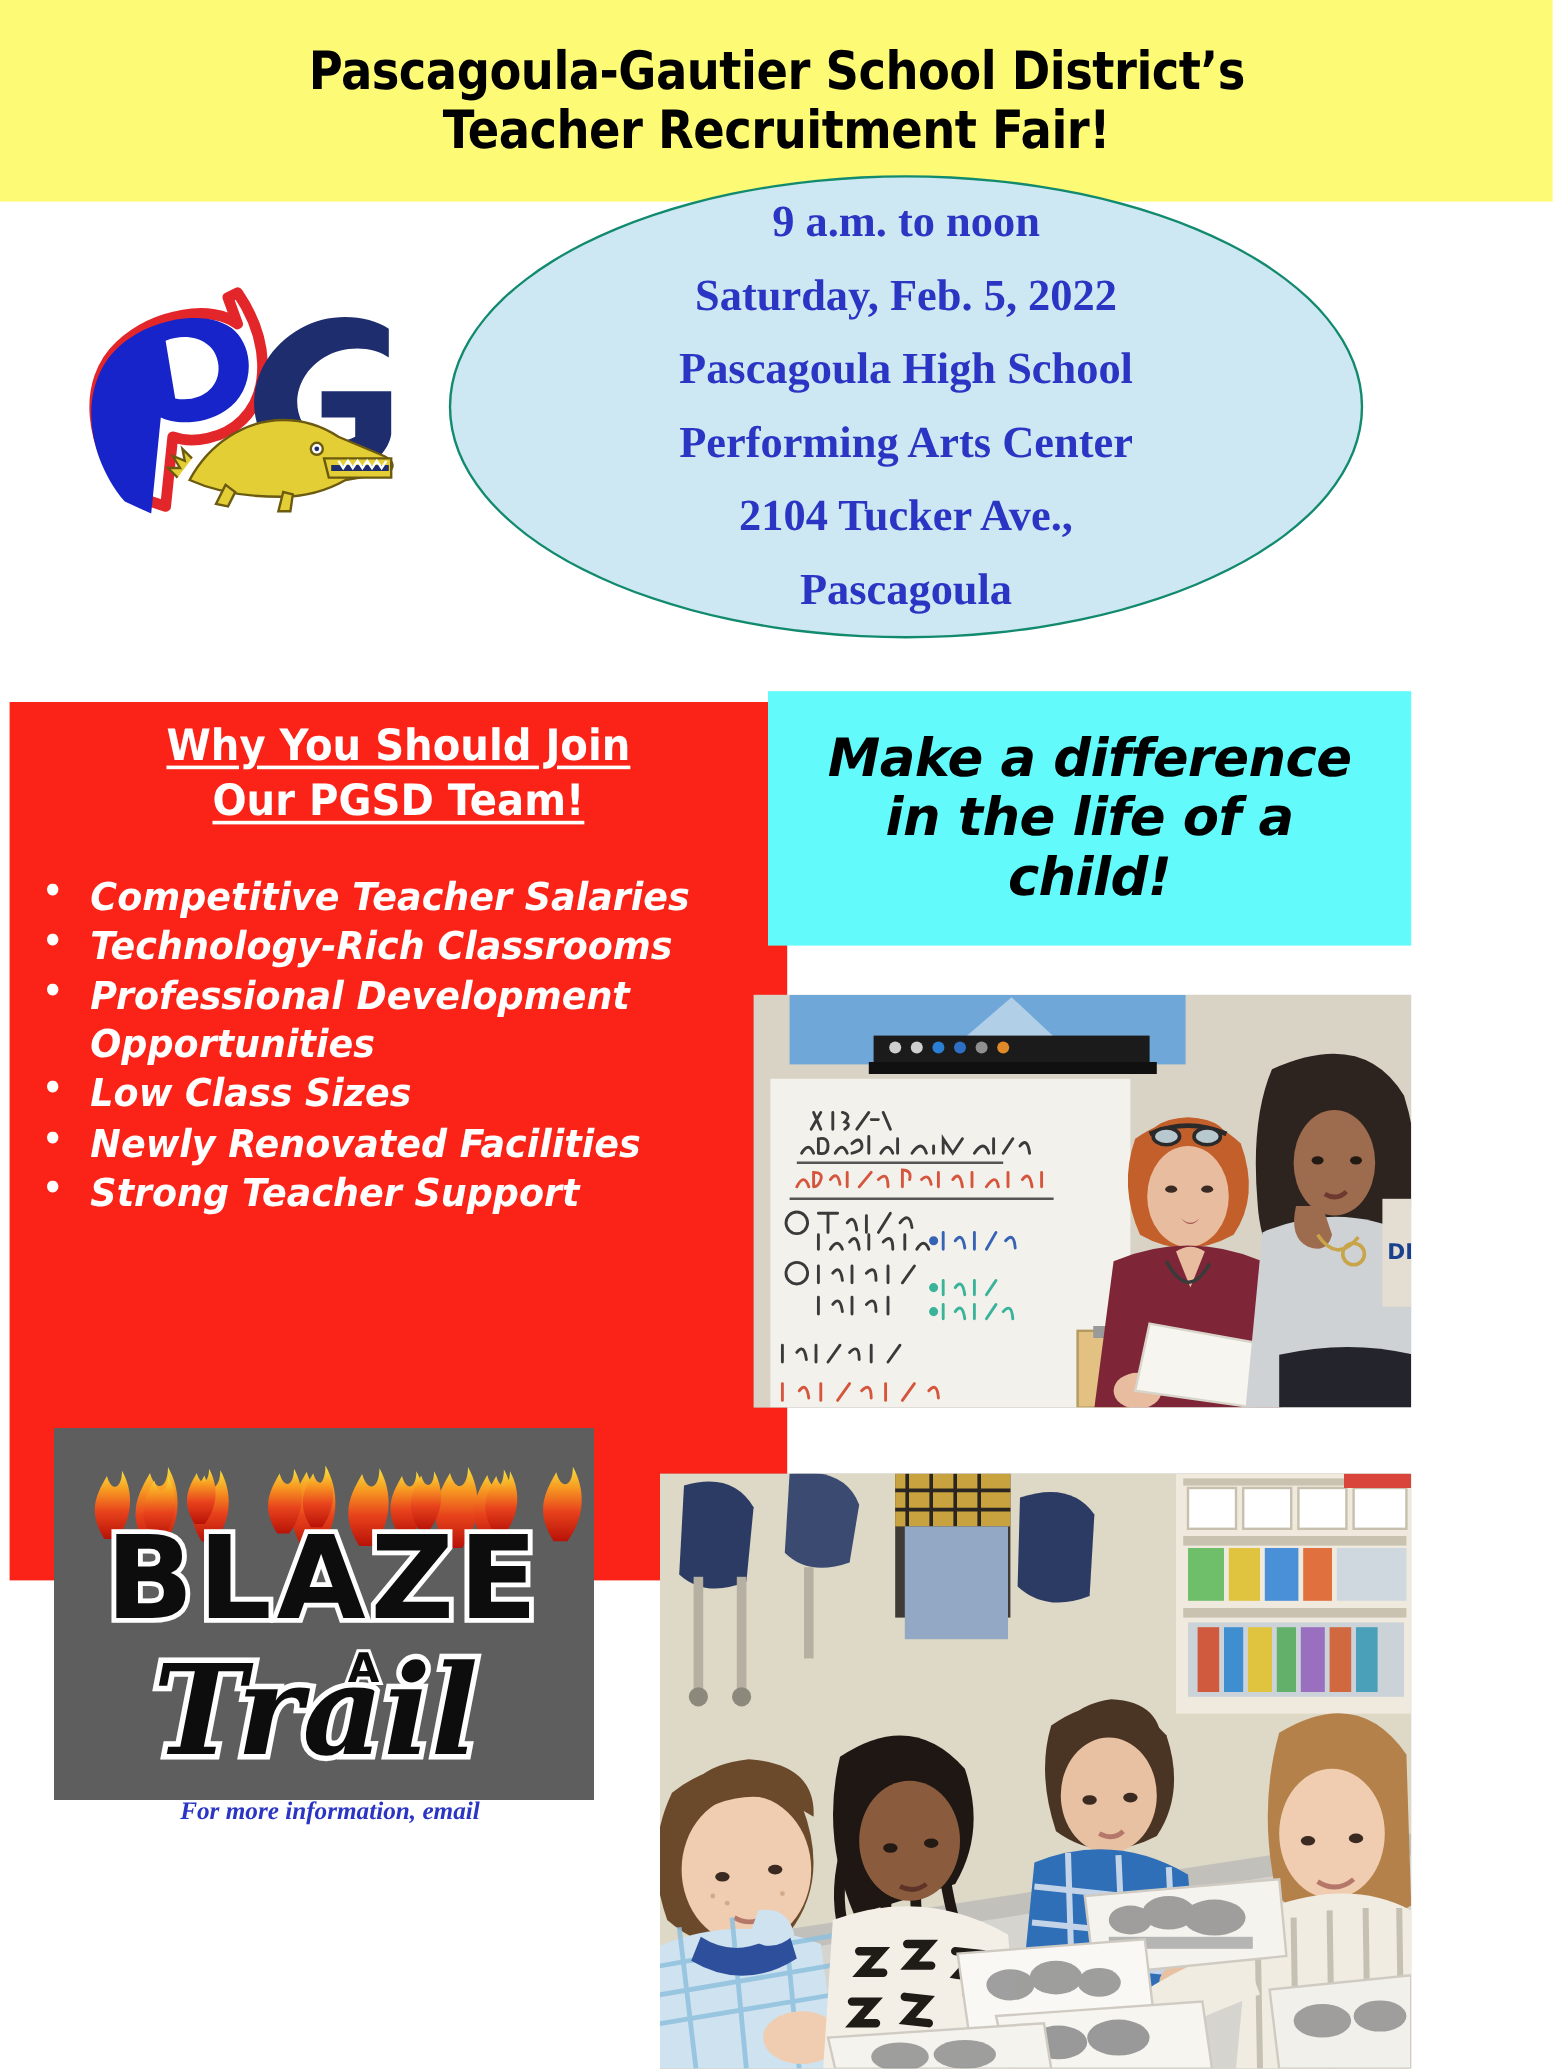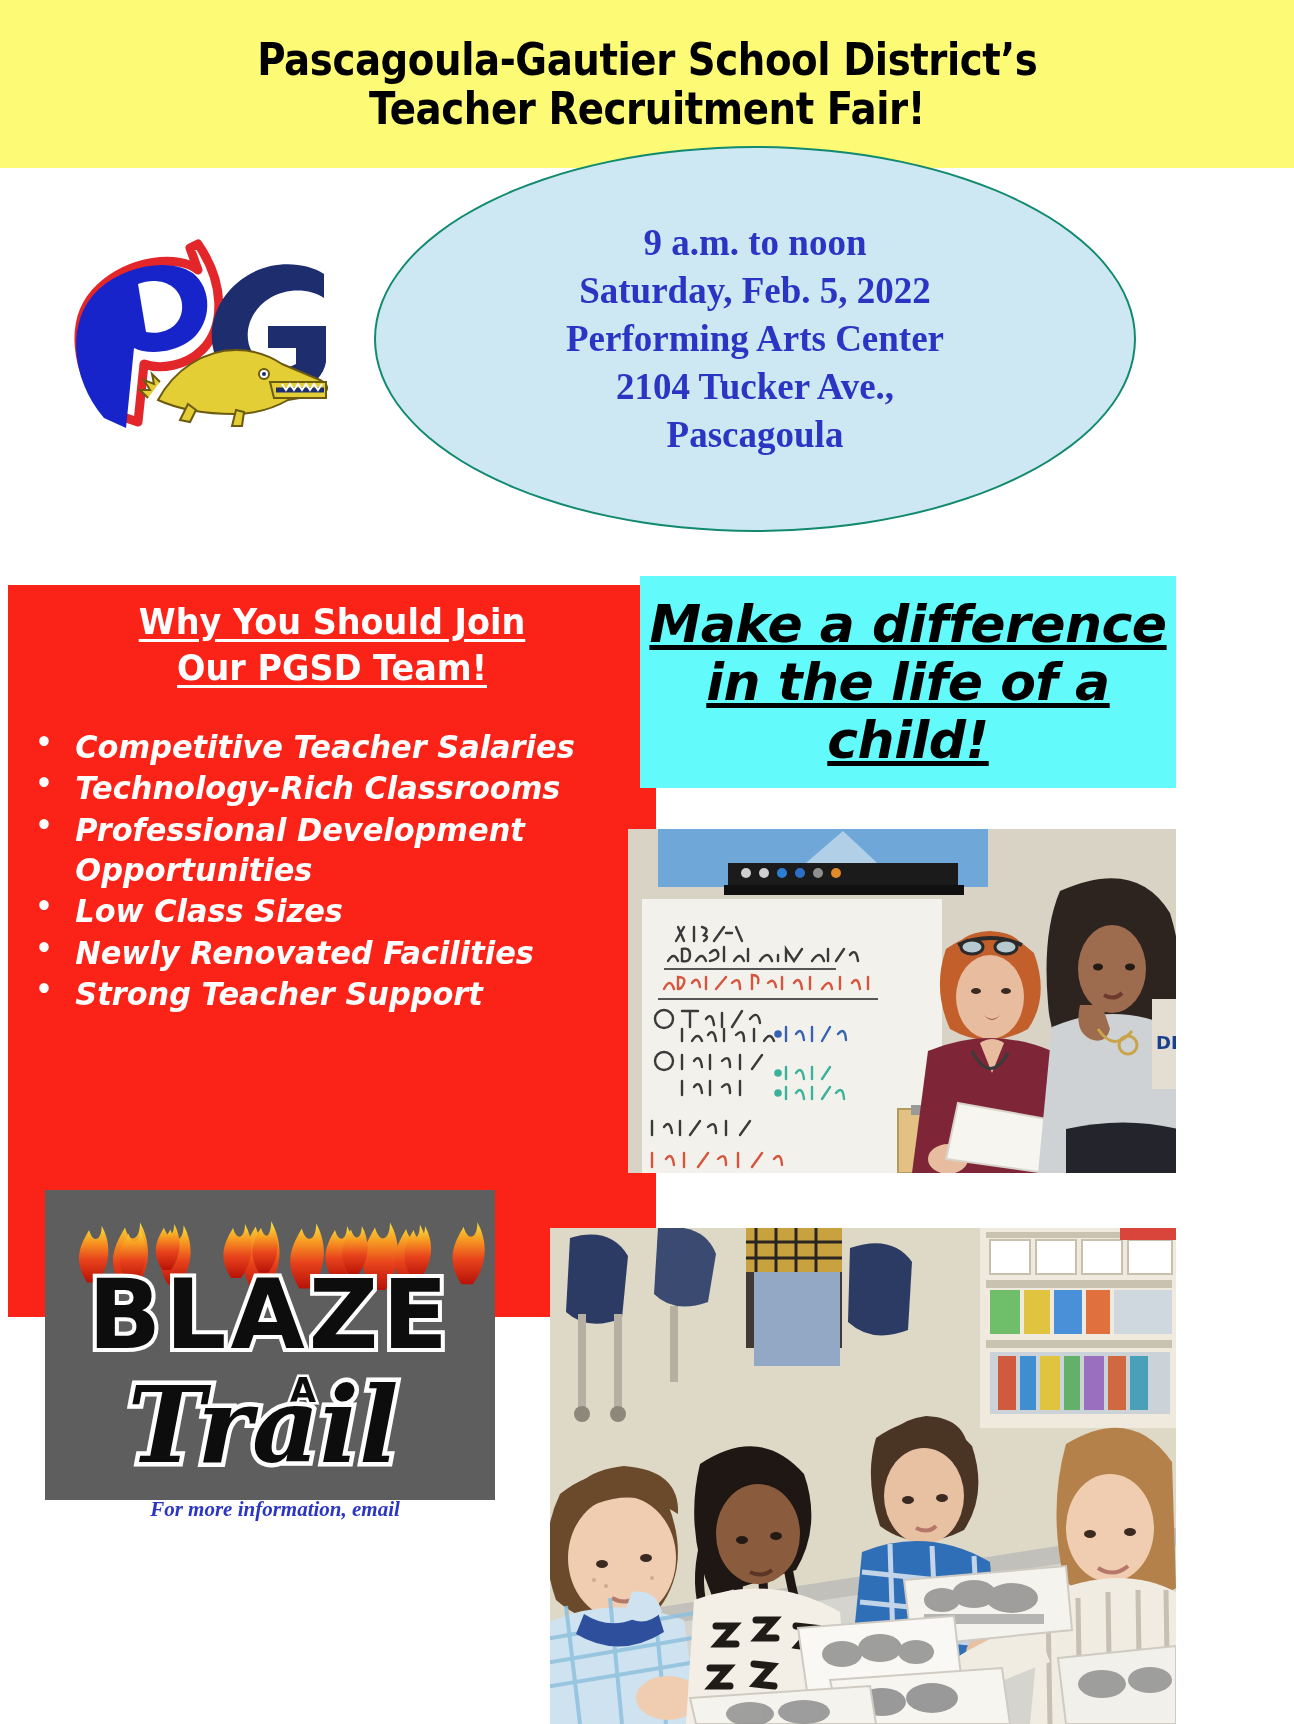--- a/index.html
+++ b/index.html
@@ -37,21 +37,21 @@
   }
   .logo-wrap svg { width:100%; height:100%; display:block; }
 
   
   .ellipse {
     position:absolute; left:374px; top:146px; width:762px; height:386px;
     background:#cde8f2;
     border:2px solid #128a6e;
     border-radius:50%;
     display:flex; flex-direction:column;
-    align-items:center; justify-content:center;
+    align-items:center; justify-content:space-between;
     padding:14px 30px;
   }
   .ellipse-line {
     font-family:"Liberation Serif", serif;
     font-weight:bold;
     font-size:37px;
     line-height:1.30;
     color:#2b35c4;
     text-align:center;
     white-space:nowrap;
@@ -104,27 +104,26 @@
   .cyan-box {
     position:absolute; left:640px; top:576px; width:536px; height:212px;
     background:#62fafa;
     display:flex; flex-direction:column;
     align-items:center; justify-content:center;
   }
   .cyan-line {
     font-family:"DejaVu Sans", sans-serif;
     font-weight:bold;
     font-style:italic;
-    font-size:52px;
+    font-size:44px;
     line-height:1.12;
     color:#000000;
     text-align:center;
     letter-spacing:-0.5px;
     white-space:nowrap;
-    text-decoration:underline;
   }
 
   
   .photo-classroom {
     position:absolute; left:628px; top:829px; width:548px; height:344px;
     overflow:hidden; background:#c9c6be;
   }
   .photo-students {
     position:absolute; left:550px; top:1228px; width:626px; height:496px;
     overflow:hidden; background:#b9b5ab;
@@ -194,20 +193,21 @@
     <path d="M150 182 l-8 16 l10 2 l6 -12 Z" fill="#e3cf35" stroke="#6b5a10" stroke-width="2"></path>
     <path d="M198 188 l-4 16 l10 0 l2 -14 Z" fill="#e3cf35" stroke="#6b5a10" stroke-width="2"></path>
 
     <path d="M122 160 l-8 -8 l2 10 l-10 -4 l6 10 l-10 0 l8 8" fill="#e3cf35" stroke="#6b5a10" stroke-width="2"></path>
   </svg>
 </div>
 
 <div class="ellipse">
   <div class="ellipse-line">9 a.m. to noon</div>
   <div class="ellipse-line">Saturday, Feb. 5, 2022</div>
+  <div class="ellipse-line">Pascagoula High School</div>
   <div class="ellipse-line">Performing Arts Center</div>
   <div class="ellipse-line">2104 Tucker Ave.,</div>
   <div class="ellipse-line">Pascagoula</div>
 </div>
 
 <div class="red-box">
   <div class="red-title">
     <span>Why You Should Join</span><br>
     <span>Our PGSD Team!</span>
   </div>

